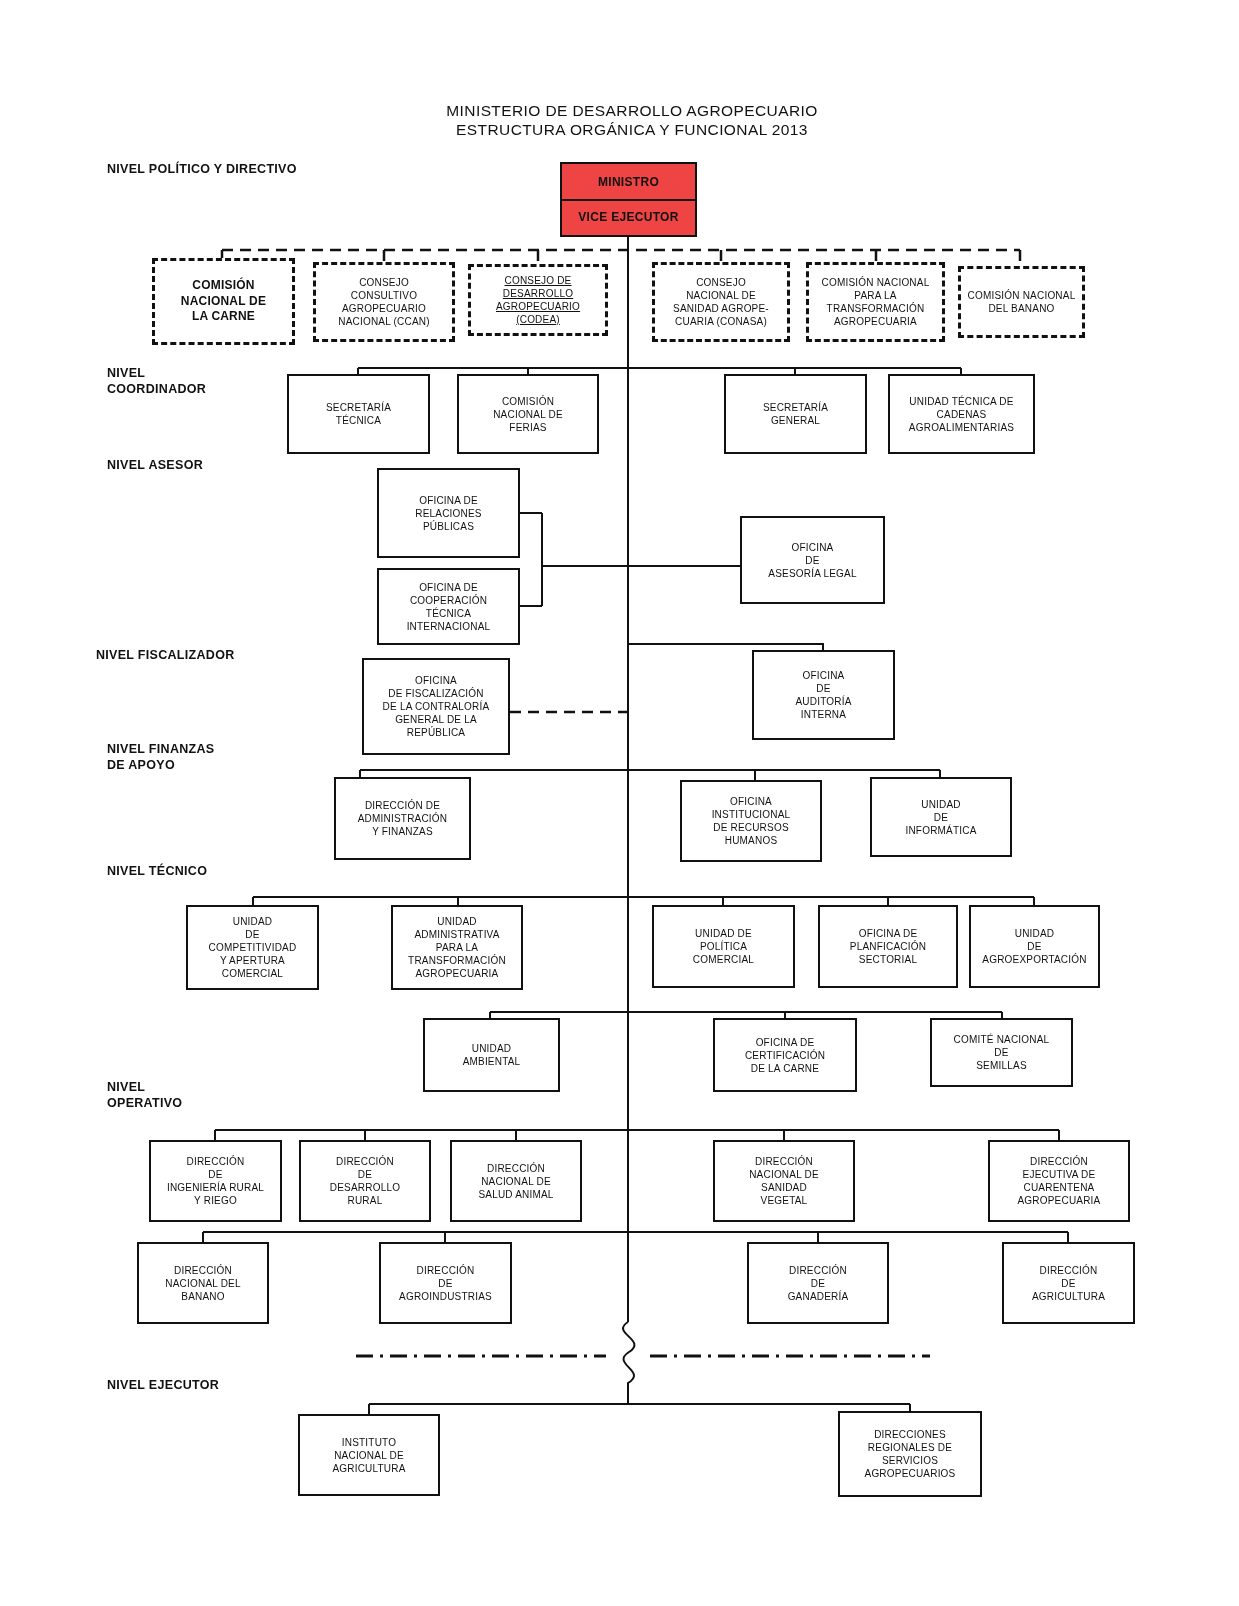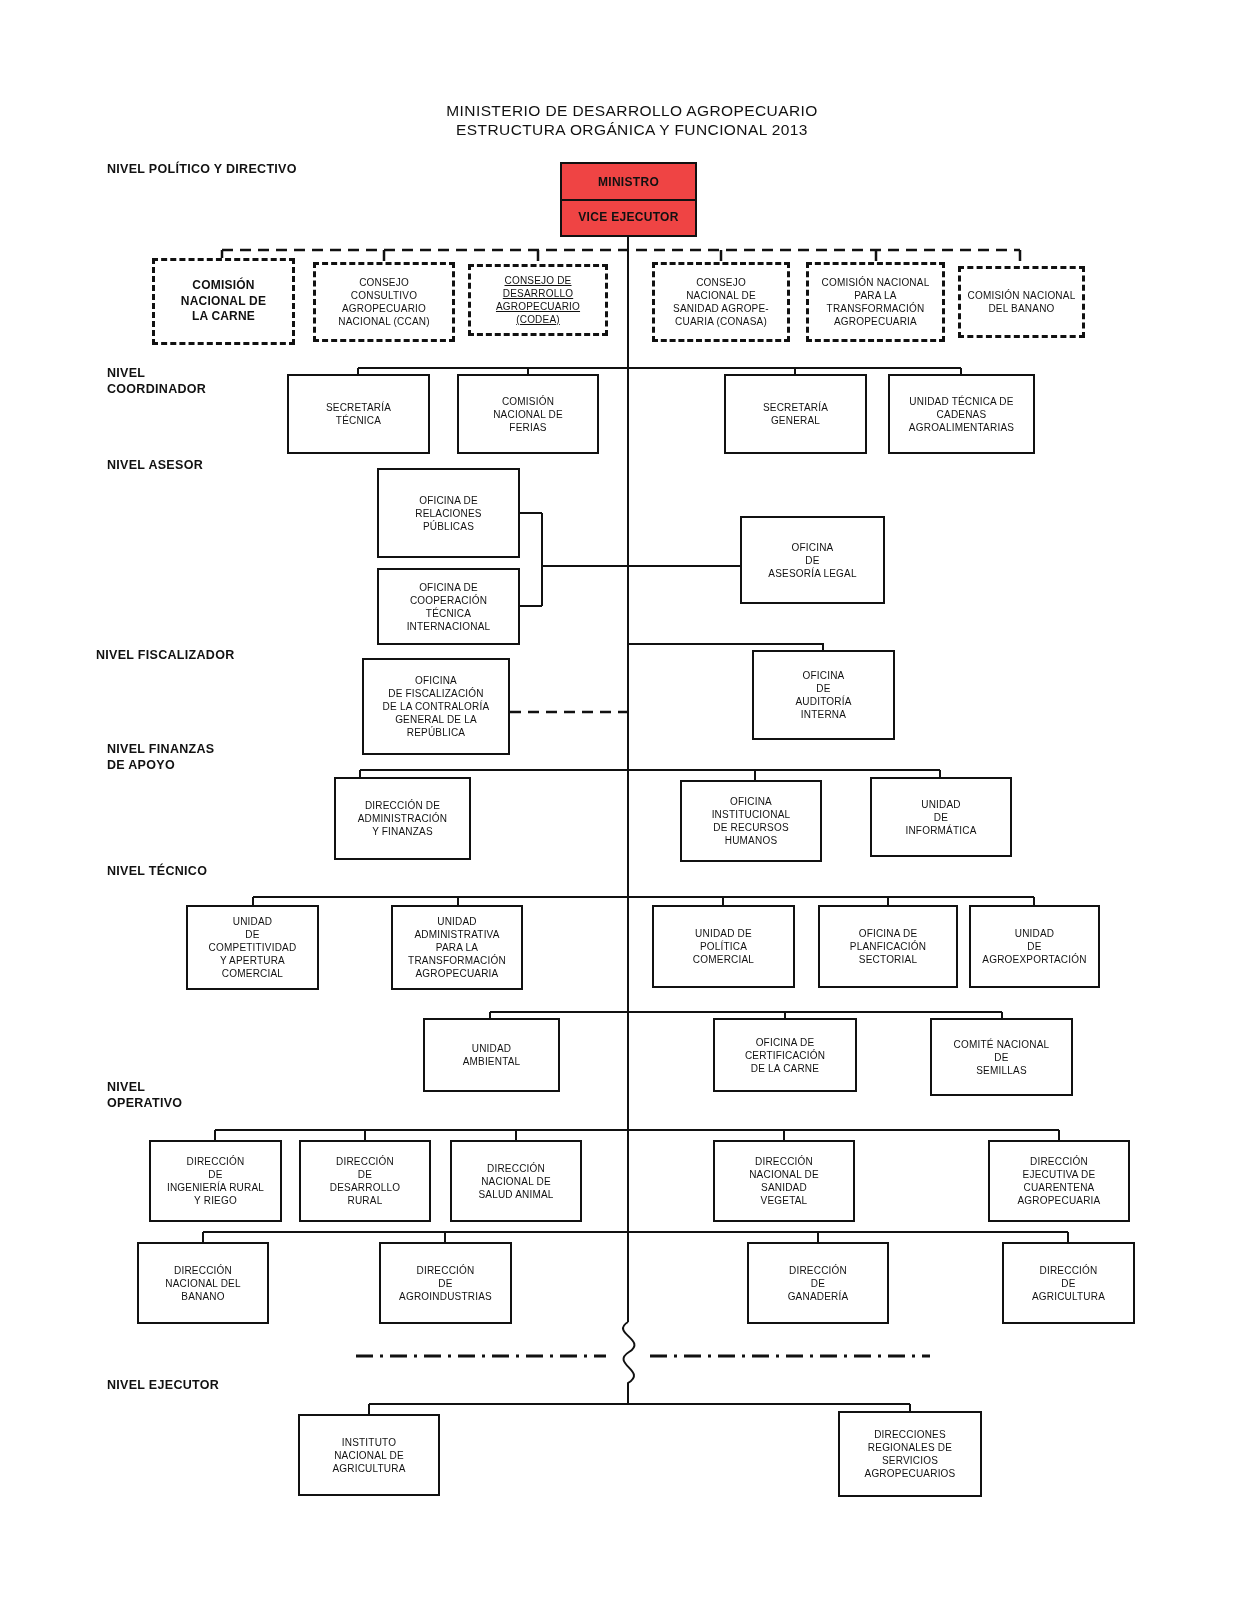--- a/index.html
+++ b/index.html
@@ -170,21 +170,21 @@
 SECTORIAL</div>
   <div class="node" style="left:969px;top:905px;width:131px;height:83px;">UNIDAD
 DE
 AGROEXPORTACIÓN</div>
 
   <div class="node" style="left:423px;top:1018px;width:137px;height:74px;">UNIDAD
 AMBIENTAL</div>
   <div class="node" style="left:713px;top:1018px;width:144px;height:74px;">OFICINA DE
 CERTIFICACIÓN
 DE LA CARNE</div>
-  <div class="node" style="left:930px;top:1018px;width:143px;height:78px;">COMITÉ NACIONAL
+  <div class="node" style="left:930px;top:1018px;width:143px;height:69px;">COMITÉ NACIONAL
 DE
 SEMILLAS</div>
 
   <div class="node" style="left:149px;top:1140px;width:133px;height:82px;">DIRECCIÓN
 DE
 INGENIERÍA RURAL
 Y RIEGO</div>
   <div class="node" style="left:299px;top:1140px;width:132px;height:82px;">DIRECCIÓN
 DE
 DESARROLLO

